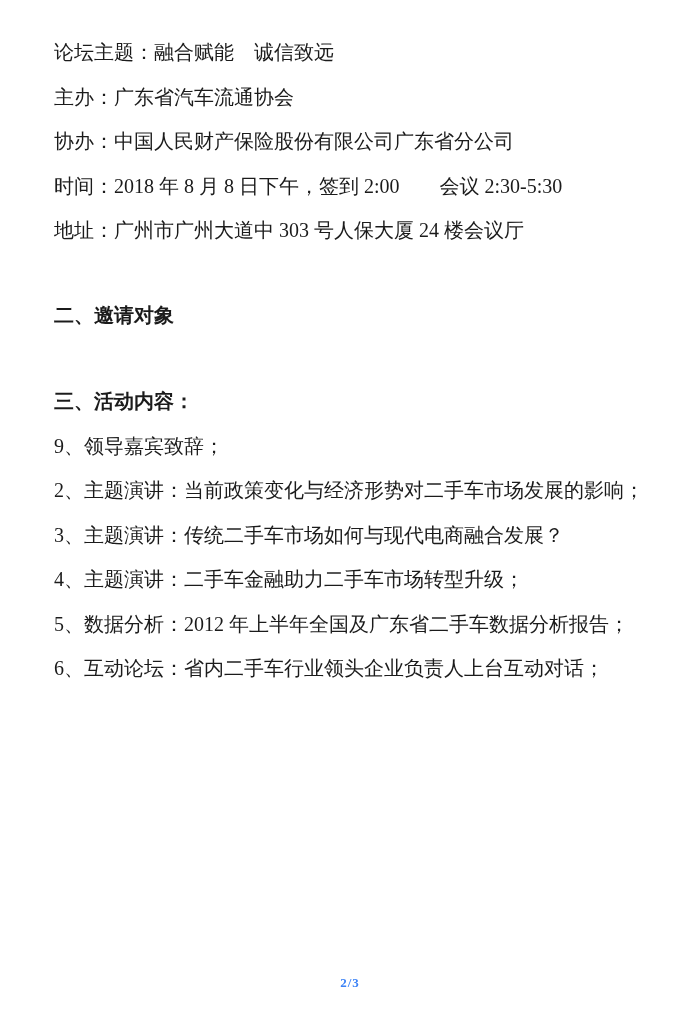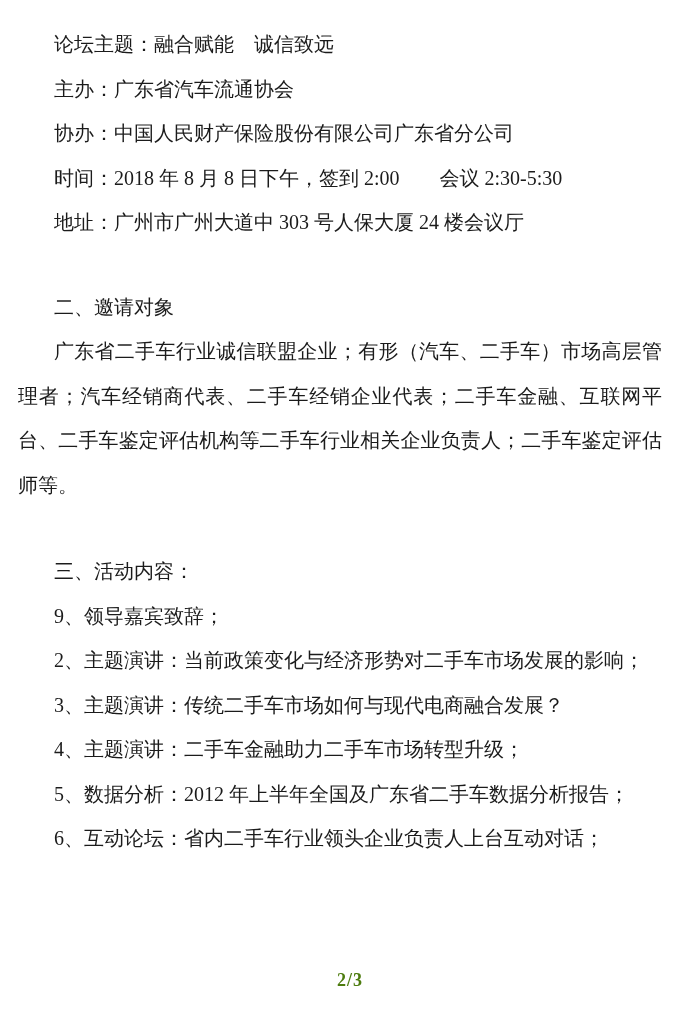--- a/index.html
+++ b/index.html
@@ -9,30 +9,31 @@
     width: 700px;
     height: 1013px;
     margin: 0 auto;
     background: #ffffff;
     overflow: hidden;
     font-family: "Liberation Serif", "DejaVu Serif", serif;
     color: #1b1b1b;
   }
   .content {
     padding: 22px 38px 0 18px;
+    margin-top: 8px;
   }
   .info {
     font-size: 20px;
     line-height: 44.5px;
     padding-left: 36px;
     white-space: pre-wrap;
   }
   .heading {
     font-size: 20px;
-    font-weight: normal;
+    font-weight: bold;
     line-height: 44.5px;
     padding-left: 36px;
     white-space: pre-wrap;
   }
   .h-invitees { margin-top: 40px; }
   .h-activities { margin-top: 42px; }
   .para {
     font-size: 20px;
     line-height: 44.5px;
     text-indent: 36px;
@@ -43,40 +44,39 @@
     line-height: 44.5px;
     padding-left: 36px;
     white-space: pre-wrap;
   }
   .footer {
     position: absolute;
     bottom: 22px;
     left: 0;
     width: 100%;
     text-align: center;
-    font-size: 18px;
+    font-size: 13px;
     font-weight: bold;
     letter-spacing: 1px;
-    color: #4d7c0f;
+    color: #3b82f6;
   }
 </style>
 </head>
 <body>
 
 <div class="page">
   <div class="content">
 
     <p class="info">论坛主题：融合赋能　诚信致远</p>
     <p class="info">主办：广东省汽车流通协会</p>
     <p class="info">协办：中国人民财产保险股份有限公司广东省分公司</p>
     <p class="info">时间：2018 年 8 月 8 日下午，签到 2:00　　会议 2:30-5:30</p>
     <p class="info">地址：广州市广州大道中 303 号人保大厦 24 楼会议厅</p>
 
     <h2 class="heading h-invitees">二、邀请对象</h2>
-    <p class="para">广东省二手车行业诚信联盟企业；有形（汽车、二手车）市场高层管理者；汽车经销商代表、二手车经销企业代表；二手车金融、互联网平台、二手车鉴定评估机构等二手车行业相关企业负责人；二手车鉴定评估师等。</p>
 
     <h2 class="heading h-activities">三、活动内容：</h2>
     <p class="item">9、领导嘉宾致辞；</p>
     <p class="item">2、主题演讲：当前政策变化与经济形势对二手车市场发展的影响；</p>
     <p class="item">3、主题演讲：传统二手车市场如何与现代电商融合发展？</p>
     <p class="item">4、主题演讲：二手车金融助力二手车市场转型升级；</p>
     <p class="item">5、数据分析：2012 年上半年全国及广东省二手车数据分析报告；</p>
     <p class="item">6、互动论坛：省内二手车行业领头企业负责人上台互动对话；</p>
 
   </div>

